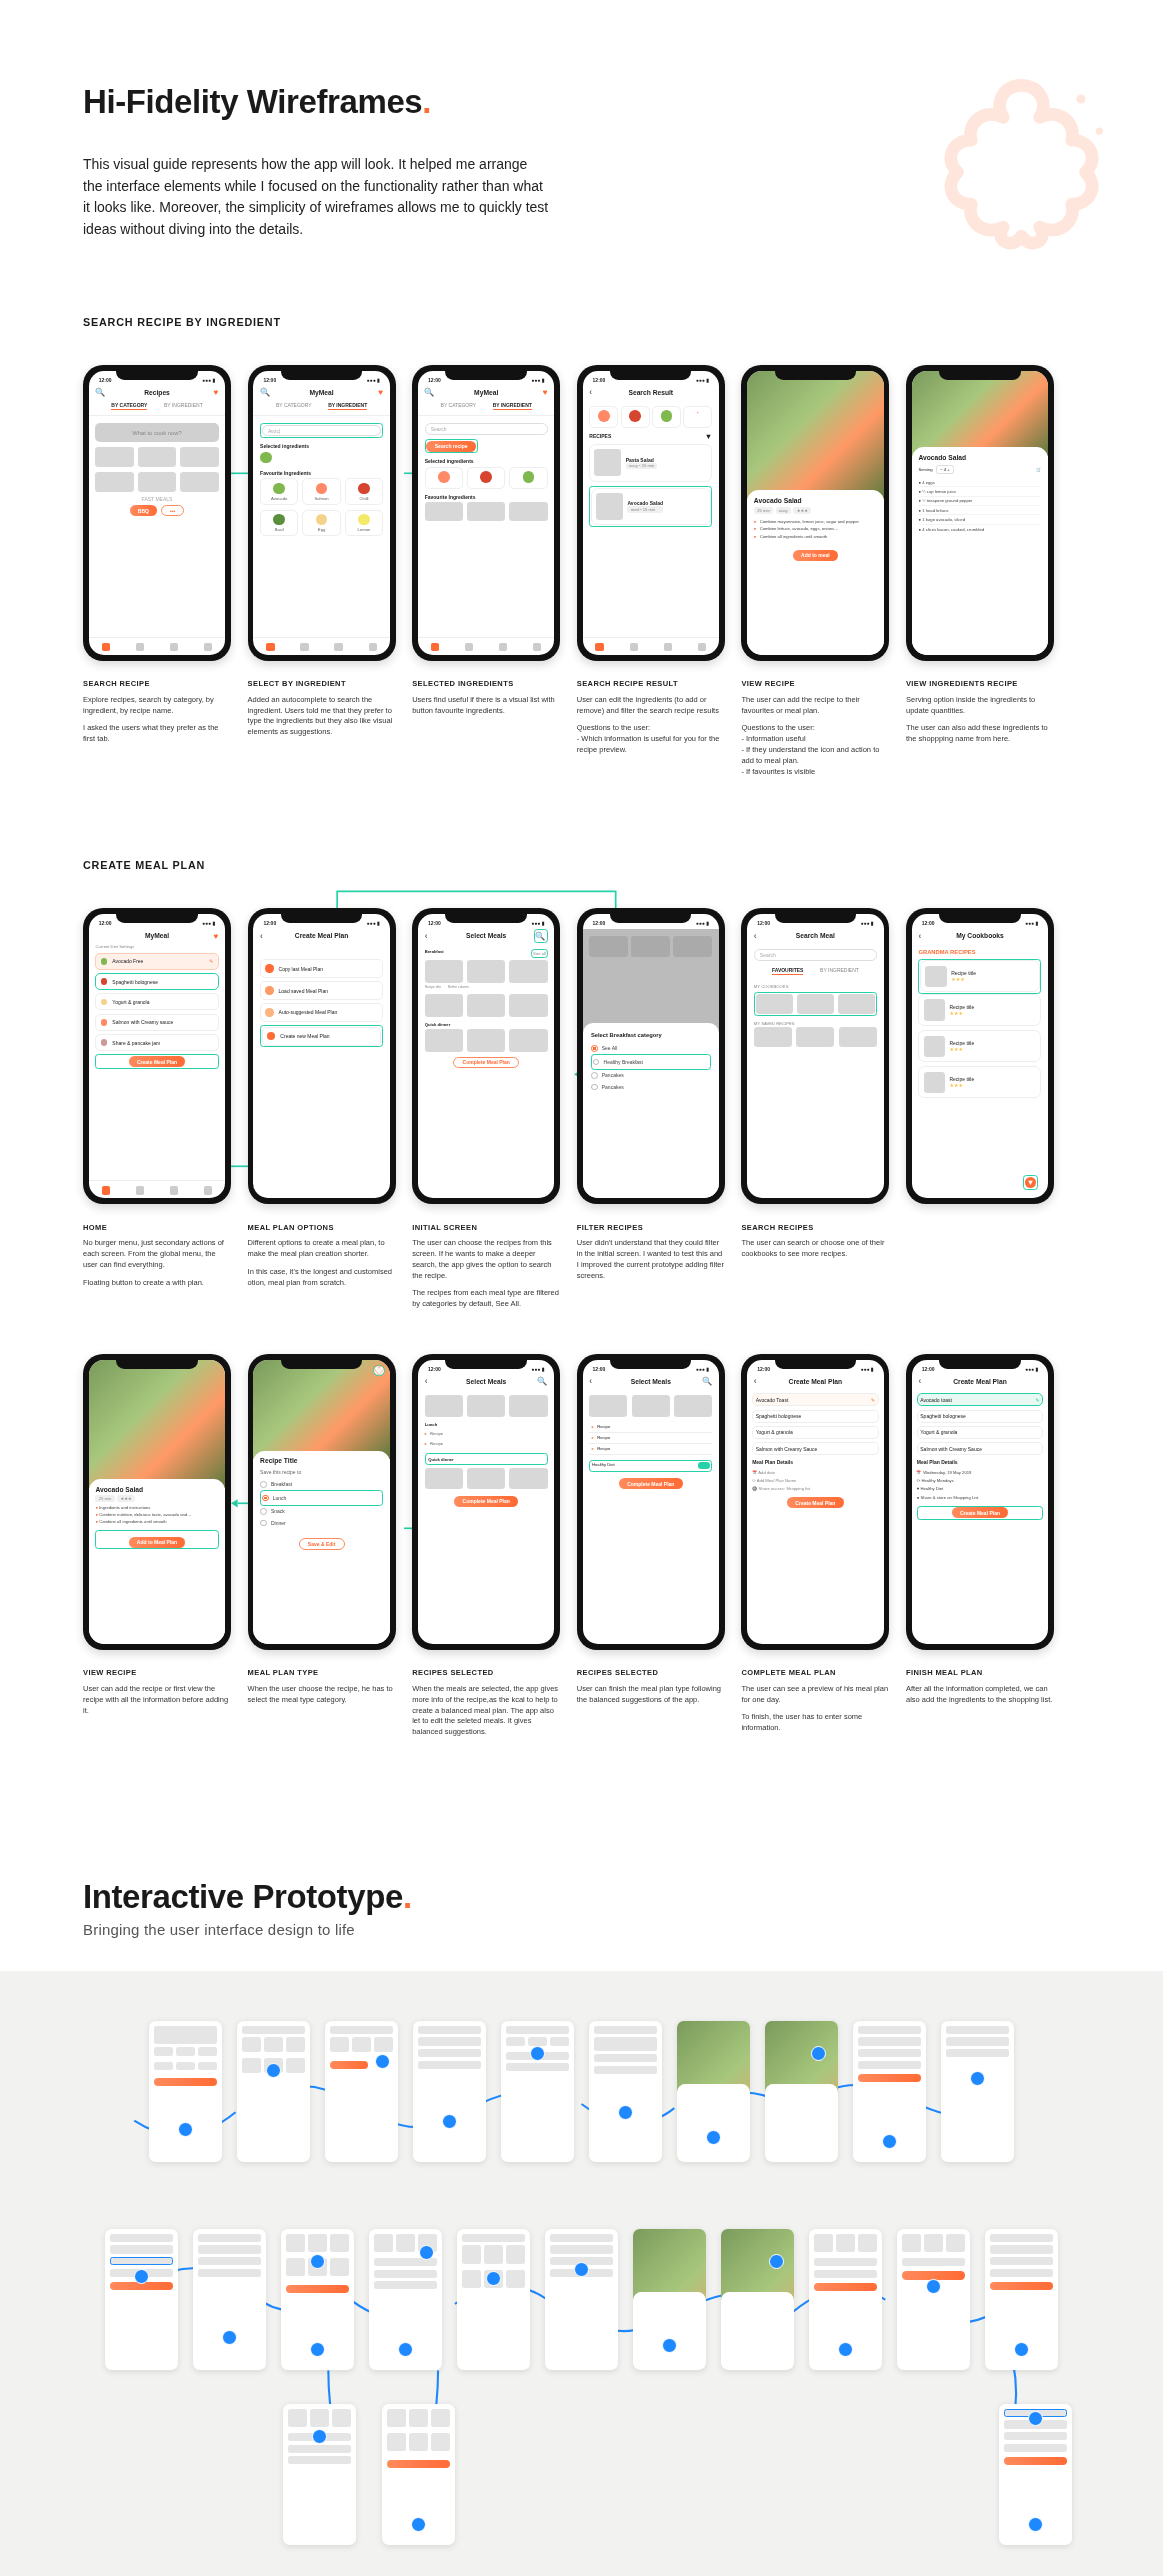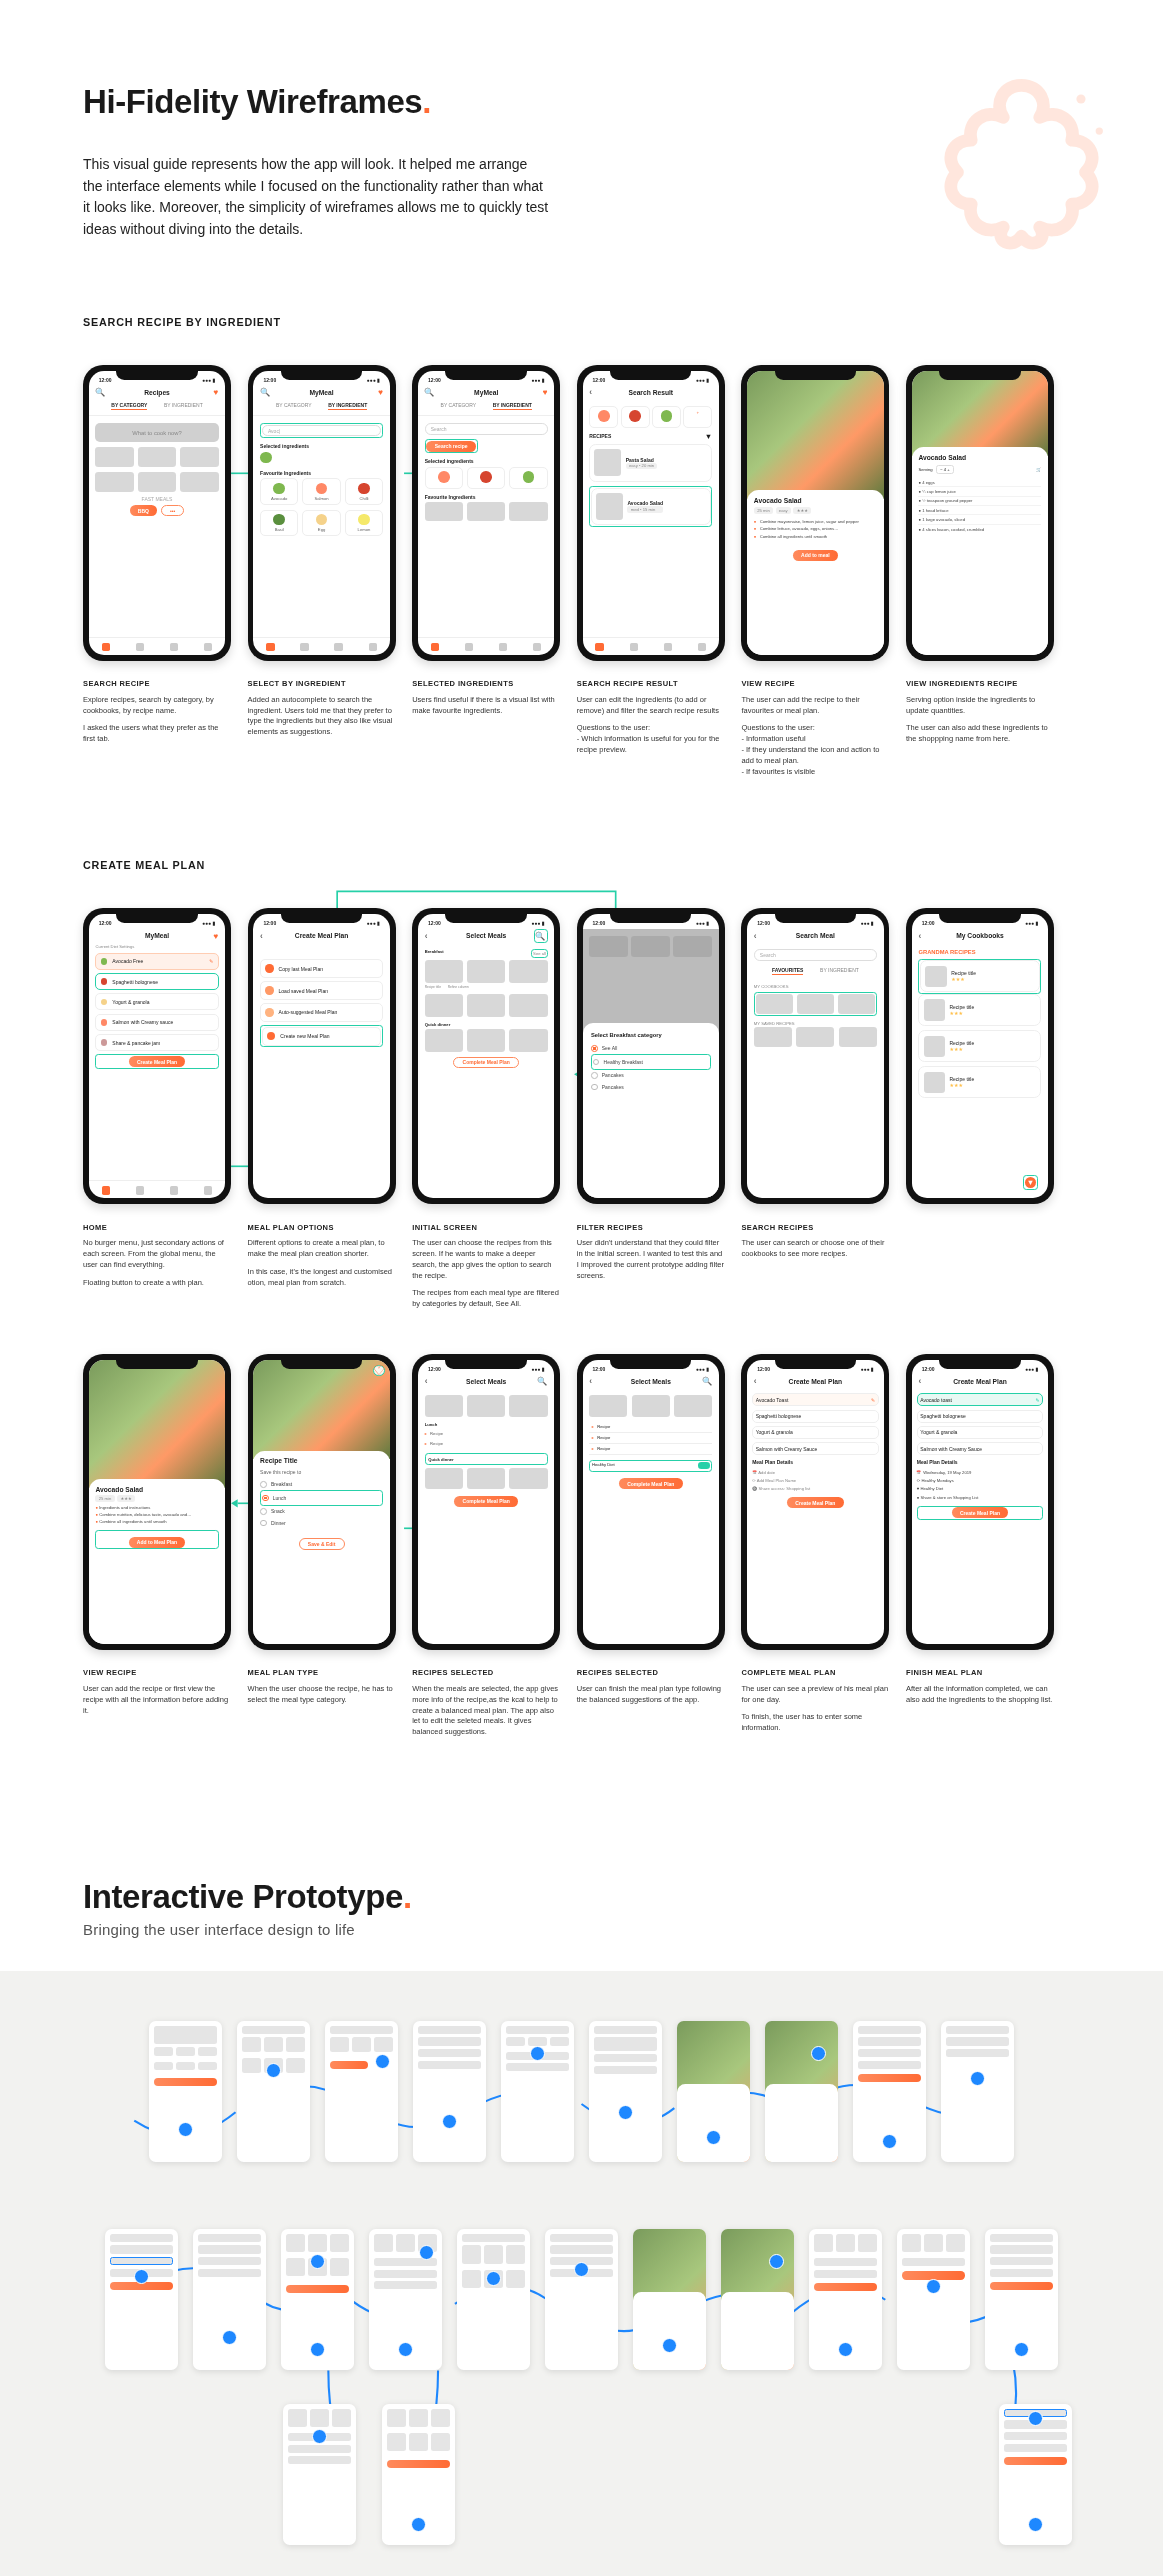--- a/index.html
+++ b/index.html
@@ -180,21 +180,21 @@
               <div class="tab-ic active"></div>
               <div class="tab-ic"></div>
               <div class="tab-ic"></div>
               <div class="tab-ic"></div>
             </div>
         </div>
       </div>
       <div class="cap">
         <div class="cap-title">SEARCH RECIPE</div>
         <div class="cap-body">
-            <p>Explore recipes, search by category, by cookbooks, by recipe name.</p>
+            <p>Explore recipes, search by category, by ingredient, by recipe name.</p>
             <p>I asked the users what they prefer as the first tab.</p>
           </div>
       </div>
     </div>
 
     <div class="phone-col">
       <div class="phone">
           <div class="notch"></div>
         <div class="screen">
           <div class="status-bar">
@@ -305,21 +305,21 @@
               <div class="tab-ic active"></div>
               <div class="tab-ic"></div>
               <div class="tab-ic"></div>
               <div class="tab-ic"></div>
             </div>
         </div>
       </div>
       <div class="cap">
         <div class="cap-title">SELECTED INGREDIENTS</div>
         <div class="cap-body">
-            <p>Users find useful if there is a visual list with make favourite ingredients.</p>
+            <p>Users find useful if there is a visual list with button favourite ingredients.</p>
           </div>
       </div>
     </div>
 
     <div class="phone-col">
       <div class="phone">
           <div class="notch"></div>
         <div class="screen">
           <div class="status-bar">
               <span>12:00</span>

